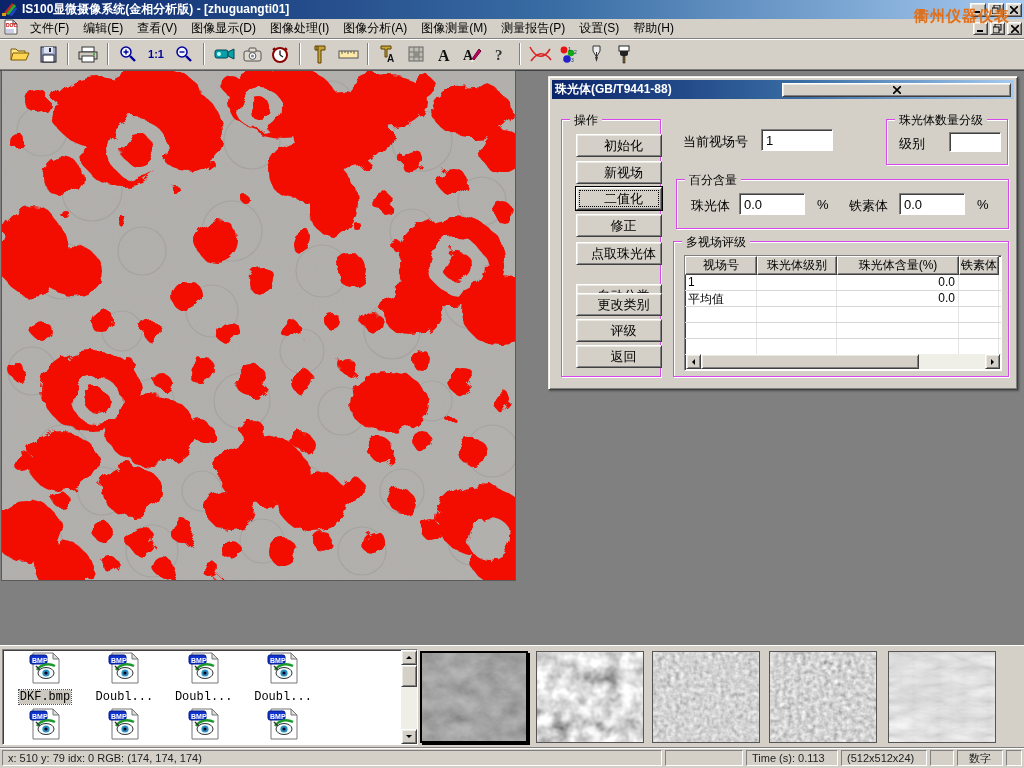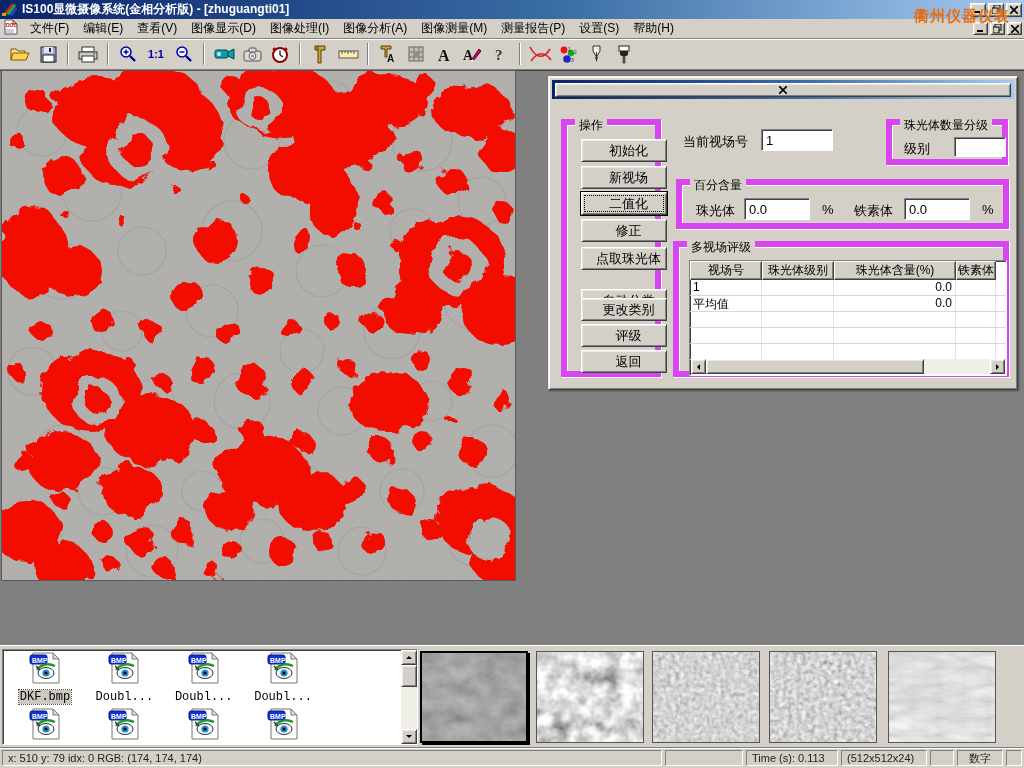--- a/index.html
+++ b/index.html
@@ -28,36 +28,36 @@
 
   
   .client { position:absolute; left:0; top:70px; width:1024px; height:575px; background:#808080; border-top:1px solid #404040; }
   .image-view { position:absolute; left:2px; top:0; width:513px; height:509px; outline:1px solid #5a5a5a; }
 
   
   .dialog { position:absolute; left:548px; top:76px; width:470px; height:314px; background:#d4d0c8; border:1px solid; border-color:#ece9e2 #404040 #404040 #ece9e2; box-shadow:inset 1px 1px 0 #fff, inset -1px -1px 0 #808080, 1px 1px 2px rgba(0,0,0,.4); z-index:40; }
   .dlg-title { position:absolute; left:3px; top:3px; right:3px; height:19px; background:linear-gradient(to right,#0a246a,#3a6ea5 55%,#a6caf0); display:flex; align-items:center; padding:0 3px; }
   .dlg-title span { color:#fff; font-weight:bold; font-size:12px; flex:1; }
   .dlg-close { width:16px; height:14px; display:flex; align-items:center; justify-content:center; background:#d4d0c8; border:1px solid; border-color:#fff #404040 #404040 #fff; box-shadow:inset 1px 1px 0 #ece9e2, inset -1px -1px 0 #808080; font-size:10px; font-weight:bold; }
-  .group { position:absolute; border:6px solid #d946ef; box-shadow:1px 1px 0 #fff, inset 1px 1px 0 #fff; }
+  .group { position:absolute; border:1px solid #d946ef; box-shadow:1px 1px 0 #fff, inset 1px 1px 0 #fff; }
   .group-label { position:absolute; top:-8px; left:8px; background:#d4d0c8; padding:0 4px; font-size:12px; }
   .dbtn { position:absolute; left:14px; width:86px; height:23px; background:#d4d0c8; border:1px solid; border-color:#fff #404040 #404040 #fff; box-shadow:inset 1px 1px 0 #ece9e2, inset -1px -1px 0 #808080; font-size:13px; font-family:inherit; display:flex; align-items:center; justify-content:center;padding-left:9px; }
   .dbtn.focused { outline:1px solid #000; outline-offset:0; }
   .dbtn.focused::after { content:""; position:absolute; inset:2px; border:1px dotted #000; }
   .field { height:22px; background:#fff; border:1px solid; border-color:#808080 #fff #fff #808080; box-shadow:inset 1px 1px 0 #404040; font-size:13px; padding:2px 4px; font-family:inherit; }
   .dlabel { position:absolute; font-size:13px; white-space:nowrap; }
 
   
   .mtable { position:absolute; left:10px; top:13px; width:318px; height:116px; background:#fff; border:1px solid; border-color:#808080 #fff #fff #808080; box-shadow:inset 1px 1px 0 #404040; overflow:hidden; }
   .mt-hrow { display:flex; height:19px; }
   .mt-h { background:#d4d0c8; border:1px solid; border-color:#fff #404040 #404040 #fff; box-shadow:inset -1px -1px 0 #808080; font-size:12px; display:flex; align-items:center; justify-content:center; white-space:nowrap; overflow:hidden; flex-shrink:0; }
   .mt-row { display:flex; height:16px; border-bottom:1px solid #d8d8d8; }
   .mt-c { font-size:12px; padding:0 3px; white-space:nowrap; overflow:hidden; flex-shrink:0; border-right:1px solid #e4e4e4; }
   .mt-c.num { text-align:right; }
-  .w1{width:72px;} .w2{width:72px;} .w3{width:122px;} .w4{width:40px;}
+  .w1{width:72px;} .w2{width:80px;} .w3{width:122px;} .w4{width:40px;}
   .hscroll { position:absolute; left:1px; right:1px; bottom:1px; height:15px; background:#efefe8; display:flex; }
   .sbtn { width:15px; height:15px; background:#d4d0c8; border:1px solid; border-color:#fff #404040 #404040 #fff; box-shadow:inset 1px 1px 0 #ece9e2, inset -1px -1px 0 #808080; display:flex; align-items:center; justify-content:center; flex-shrink:0; }
   .sthumb { background:#d4d0c8; border:1px solid; border-color:#fff #404040 #404040 #fff; box-shadow:inset 1px 1px 0 #ece9e2, inset -1px -1px 0 #808080; height:15px; }
   .arr { width:0; height:0; border:3px solid transparent; }
   .arr.left { border-right-color:#000; margin-left:-3px; }
   .arr.right { border-left-color:#000; margin-right:-3px; }
   .arr.up { border-bottom-color:#000; margin-top:-3px; }
   .arr.down { border-top-color:#000; margin-bottom:-3px; }
 
   
@@ -452,20 +452,21 @@
             <circle cx="455" cy="195" r="15"></circle>
             <circle cx="95" cy="330" r="12"></circle>
         </g>
       </g>
     </svg>
   </div>
 </div>
 
 <div class="dialog">
   <div class="dlg-title">
+    <span>珠光体(GB/T9441-88)</span>
     <span class="dlg-close">
         <svg width="8" height="8">
           <path d="M0 0 L8 8 M8 0 L0 8" stroke="#000" stroke-width="1.6"></path>
         </svg>
       </span>
   </div>
 
   <div class="group" style="left:12px; top:42px; width:100px; height:258px;">
     <span class="group-label">操作</span>
     <button class="dbtn" style="top:14px;">初始化</button>

